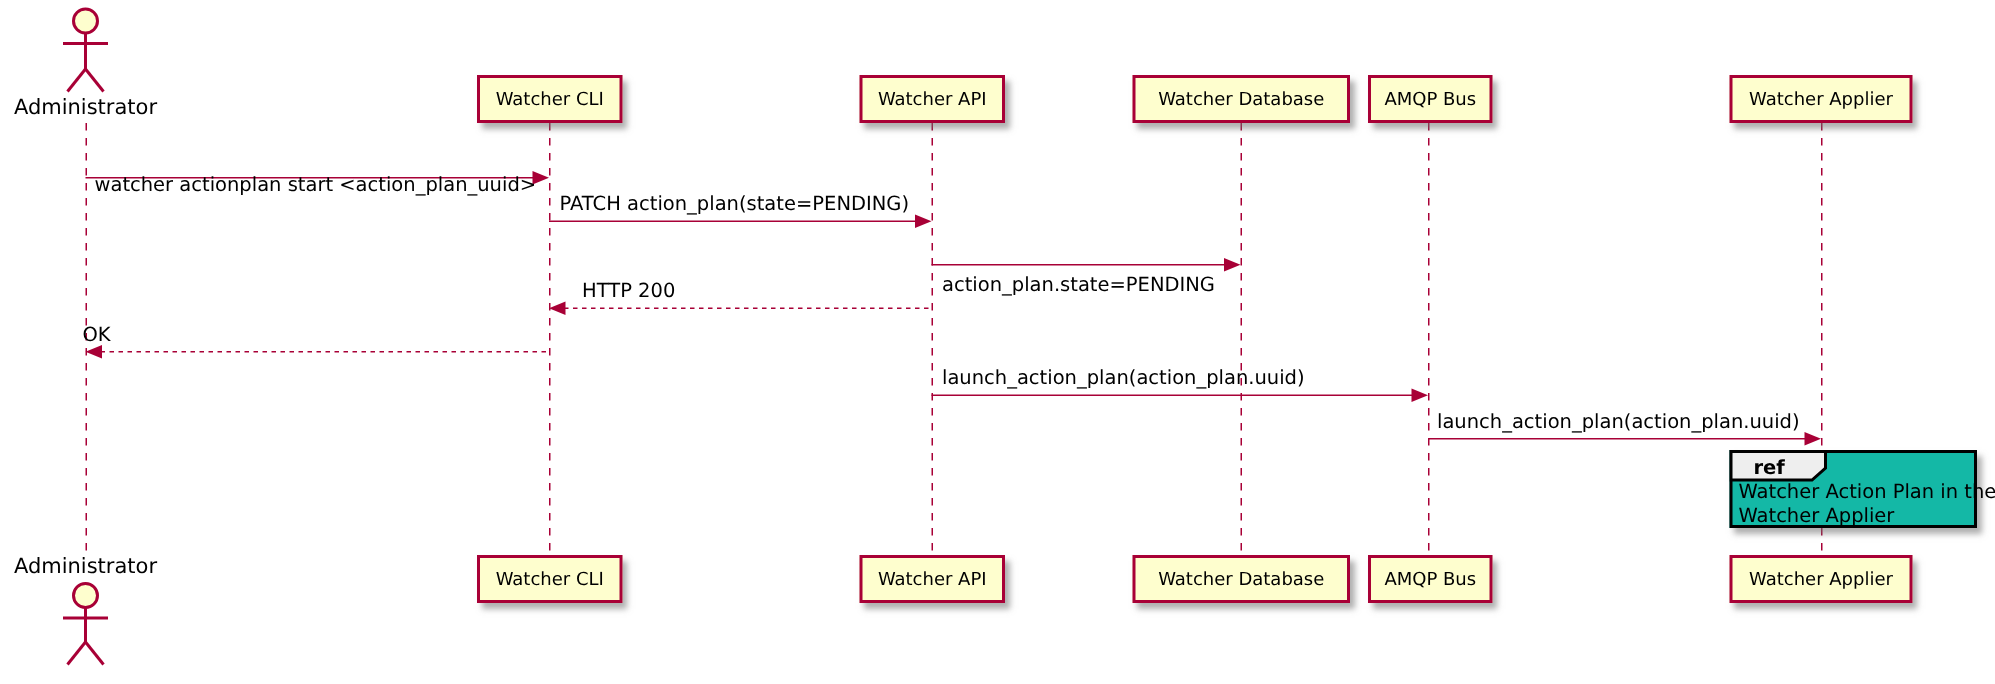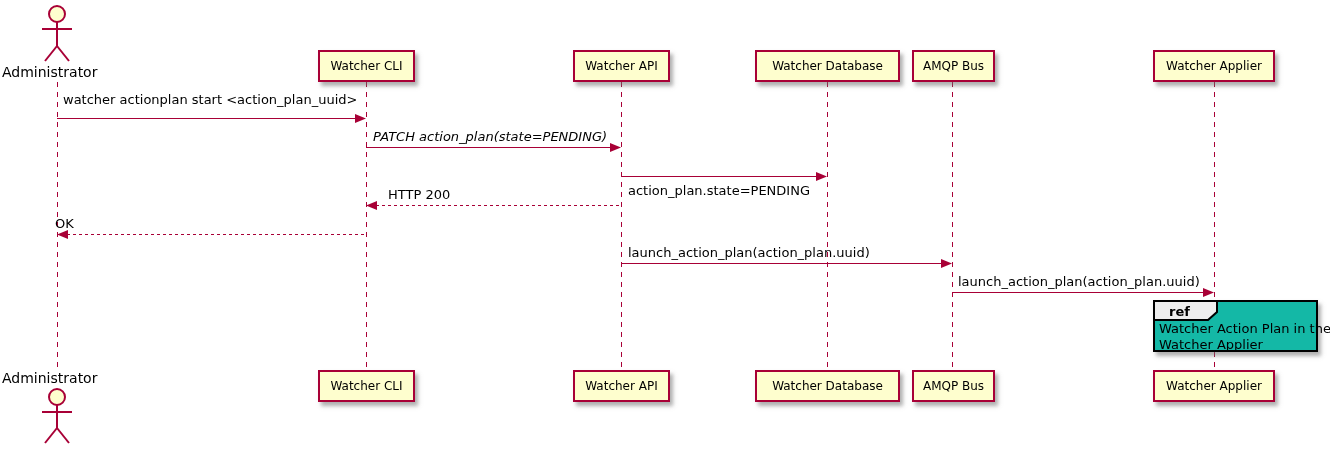--- a/index.html
+++ b/index.html
@@ -28,21 +28,21 @@
     justify-content: center;
     font-size: 12px;
     color: #000000;
     z-index: 2;
     white-space: nowrap;
     text-align: right;
   }
   .actor-label {
     position: absolute;
     width: 110px;
-    text-align: left;
+    text-align: center;
     font-size: 14px;
     color: #000000;
     z-index: 2;
     white-space: nowrap;
   }
   .msg-label {
     position: absolute;
     font-size: 13px;
     color: #000000;
     z-index: 2;
@@ -142,22 +142,22 @@
   <div class="pbox" style="left:755px;  top:50px; width:141px;">Watcher Database</div>
   <div class="pbox" style="left:912px;  top:50px; width:79px;">AMQP Bus</div>
   <div class="pbox" style="left:1153px; top:50px; width:118px;">Watcher Applier</div>
 
   <div class="pbox" style="left:318px;  top:370px; width:93px;">Watcher CLI</div>
   <div class="pbox" style="left:573px;  top:370px; width:93px;">Watcher API</div>
   <div class="pbox" style="left:755px;  top:370px; width:141px;">Watcher Database</div>
   <div class="pbox" style="left:912px;  top:370px; width:79px;">AMQP Bus</div>
   <div class="pbox" style="left:1153px; top:370px; width:118px;">Watcher Applier</div>
 
-  <div class="msg-label" style="left:63px;  top:92px;">watcher actionplan start &lt;action_plan_uuid&gt;</div>
-  <div class="msg-label" style="left:373px; top:129px;font-style:italic;">PATCH action_plan(state=PENDING)</div>
+  <div class="msg-label" style="left:63px;  top:116px;">watcher actionplan start &lt;action_plan_uuid&gt;</div>
+  <div class="msg-label" style="left:373px; top:129px;">PATCH action_plan(state=PENDING)</div>
   <div class="msg-label" style="left:628px; top:158px;margin-top:25px;">action_plan.state=PENDING</div>
   <div class="msg-label" style="left:388px; top:187px;">HTTP 200</div>
   <div class="msg-label" style="left:55px;  top:216px;">OK</div>
   <div class="msg-label" style="left:628px; top:245px;">launch_action_plan(action_plan.uuid)</div>
   <div class="msg-label" style="left:958px; top:274px;">launch_action_plan(action_plan.uuid)</div>
 
   <div class="ref-box">
     <svg class="ref-tab" width="68" height="22">
       <polygon points="1,1 64,1 64,12 55,20 1,20" fill="#EEEEEE" stroke="#000000" stroke-width="2"></polygon>
       <text x="16" y="16">ref</text>

